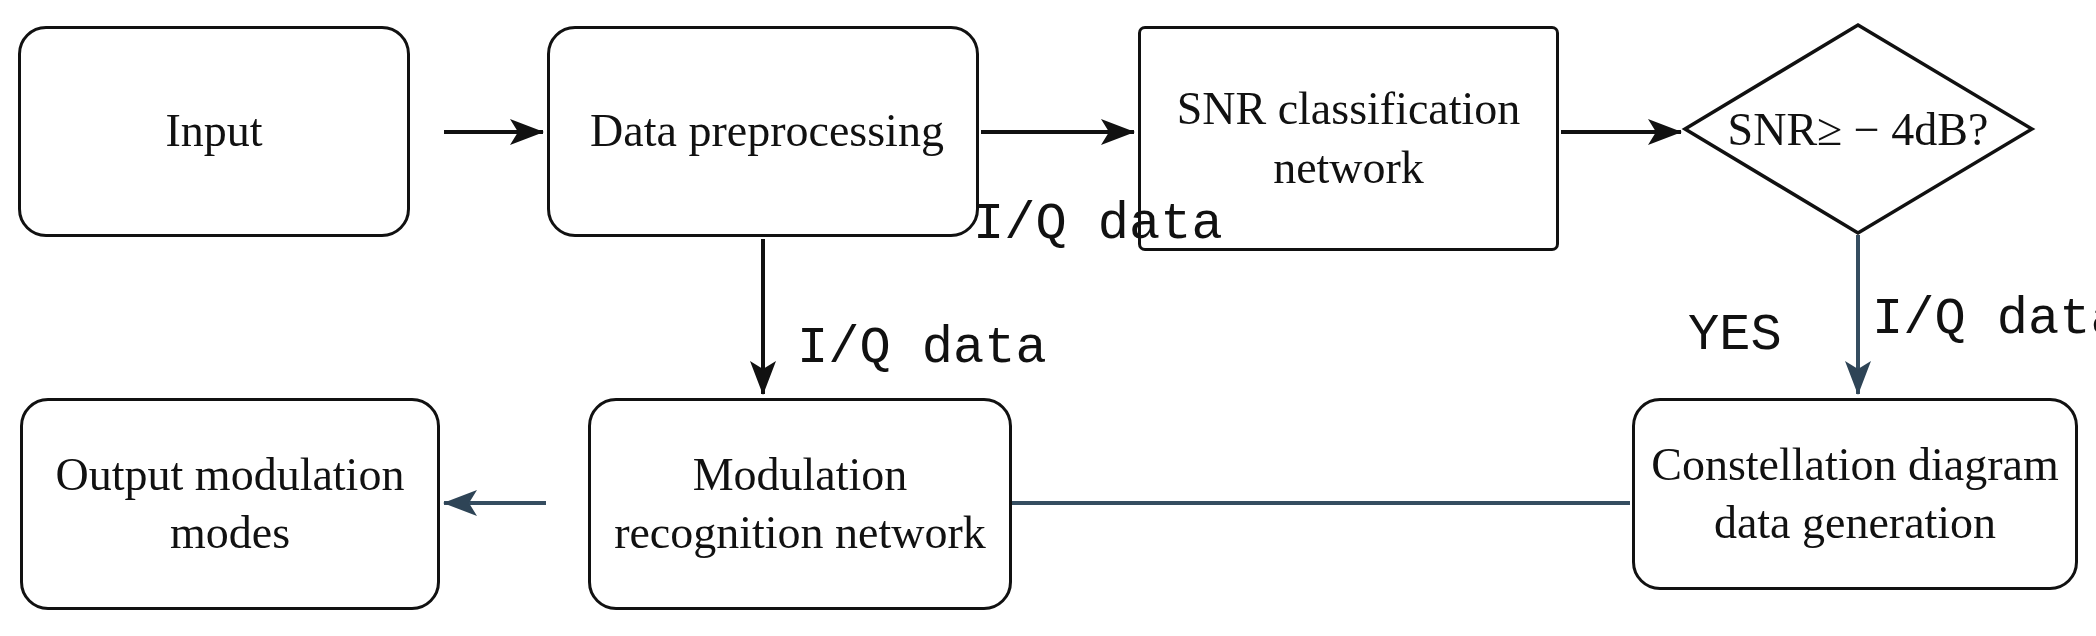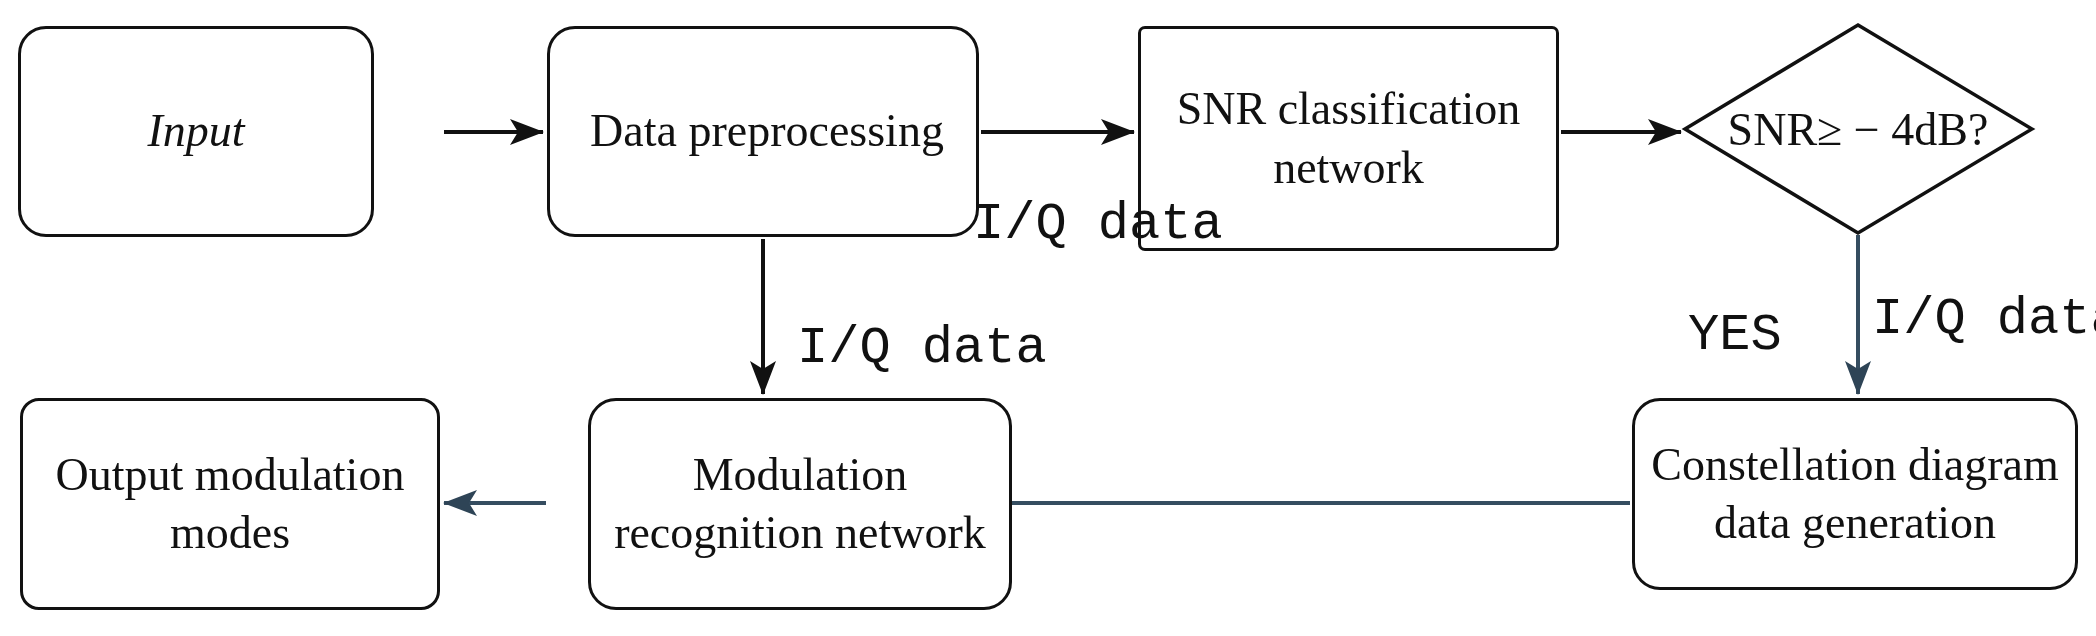--- a/index.html
+++ b/index.html
@@ -30,24 +30,24 @@
     border-radius: 28px;
     background: #ffffff;
     display: flex;
     align-items: center;
     justify-content: center;
     text-align: center;
     font-size: 46px;
     line-height: 1.27;
     white-space: pre-line;
   }
-  .node-input            { left: 18px;   top: 26px;  width: 356px; height: 211px; font-style: italic; }
+  .node-input            { left: 18px;   top: 26px;  width: 392px; height: 211px; }
   .node-preproc          { left: 547px;  top: 26px;  width: 432px; height: 211px; padding-left: 8px; }
   .node-snr              { left: 1138px; top: 26px;  width: 421px; height: 225px; border-radius: 7px; }
-  .node-output           { left: 20px;   top: 398px; width: 420px; height: 212px; border-radius: 19px; }
+  .node-output           { left: 20px;   top: 398px; width: 420px; height: 212px; }
   .node-modrec           { left: 548px;  top: 398px; width: 424px; height: 212px; margin-left: 40px; }
   .node-constellation    { left: 1632px; top: 398px; width: 446px; height: 192px; }
   .diamond-label {
     position: absolute;
     left: 1693px;
     top: 104px;
     width: 330px;
     height: 52px;
     display: flex;
     align-items: center;

